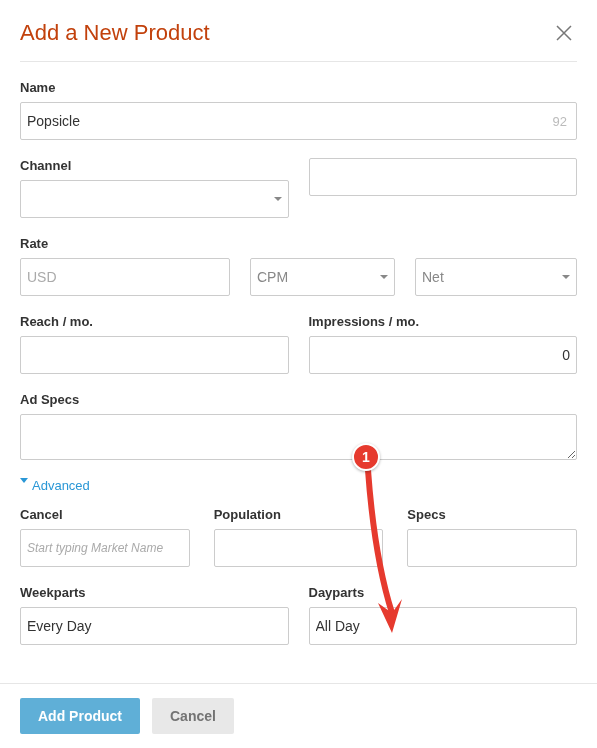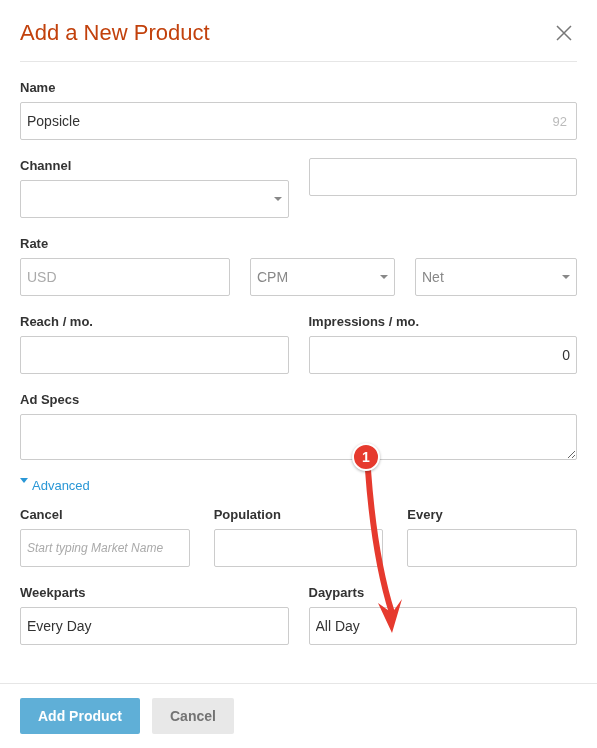--- a/index.html
+++ b/index.html
@@ -256,21 +256,21 @@
     <div class="row three">
       <div class="field narrow">
         <div class="label">Cancel</div>
         <input class="input market-input" placeholder="Start typing Market Name" style="">
       </div>
       <div class="field">
         <div class="label">Population</div>
         <input class="input" style="">
       </div>
       <div class="field">
-        <div class="label">Every</div>
+        <div class="label">Specs</div>
         <input class="input" style="">
       </div>
     </div>
 
     <div class="row">
       <div class="field">
         <div class="label">Weekparts</div>
         <input class="input" value="Every Day" style="">
       </div>
       <div class="field">

